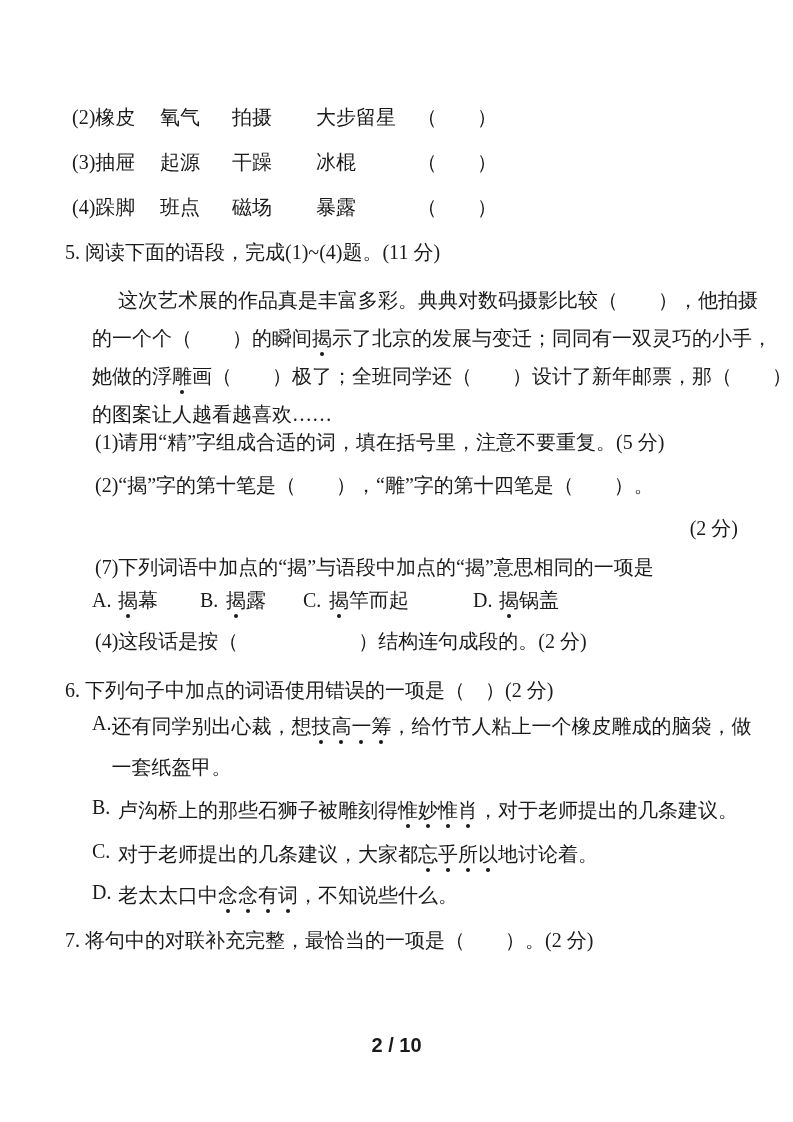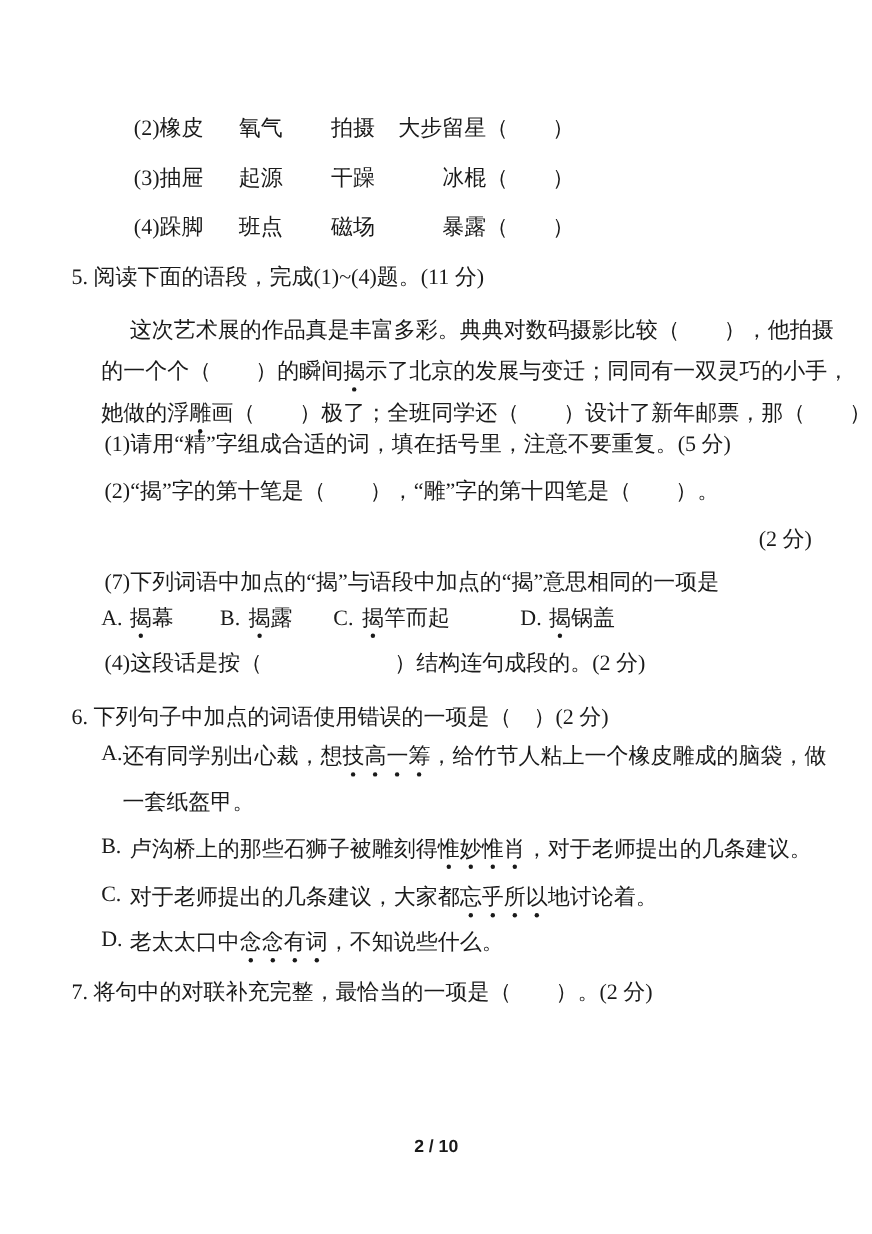--- a/index.html
+++ b/index.html
@@ -12,21 +12,21 @@
     background:var(--bg);
     color:var(--text);
     font-family:"Liberation Serif","DejaVu Serif",serif;
     font-size:20px;
     overflow:hidden;
     padding:103px 55px 0 65px;
   }
   .line { height:28px; line-height:28px; white-space:nowrap; }
 
   
-  .word-row { display:flex; margin-left:32px; margin-bottom:17px; height:28px; line-height:28px; white-space:nowrap;text-align:right; }
+  .word-row { display:flex; margin-left:7px; margin-bottom:17px; height:28px; line-height:28px; white-space:nowrap; }
   .word-row .c1 { width:88px; }
   .word-row .c2 { width:72px; }
   .word-row .c3 { width:84px; }
   .word-row .c4 { width:101px; }
 
   
   .q5-header { margin-top:0; }
   .passage { margin-left:27px; margin-top:10px; }
   .passage.first { margin-top:20px; text-indent:26px; }
   .sub { margin-left:30px; }
@@ -59,21 +59,21 @@
   .em .emch::after {
     content:""; position:absolute; left:50%; bottom:-4px;
     width:4px; height:4px; border-radius:50%;
     background:var(--text); transform:translateX(-50%);
   }
 
   .footer {
     position:absolute; left:0; right:0; top:1034px;
     text-align:center;
     font-family:"Liberation Sans","DejaVu Sans",sans-serif;
-    font-weight:bold; font-size:16px;
+    font-weight:bold; font-size:20px;
   }
 </style>
 </head>
 <body>
 
 <div class="page">
 
   <div class="word-row">
     <div class="c1"><span>(2)</span><span>橡皮</span></div>
     <div class="c2">氧气</div>
@@ -93,20 +93,21 @@
     <div class="c2">班点</div>
     <div class="c3">磁场</div>
     <div class="c4">暴露</div>
     <div class="cp">（　　）</div>
   </div>
 
   <div class="line q5-header">5. 阅读下面的语段，完成(1)~(4)题。(11 分)</div>
   <div class="line passage first">这次艺术展的作品真是丰富多彩。典典对数码摄影比较（　　），他拍摄</div>
   <div class="line passage"><span>的一个个（　　）的瞬间</span><span class="em"><span class="emch">揭</span></span><span>示了北京的发展与变迁；同同有一双灵巧的小手，</span></div>
   <div class="line passage"><span>她做的浮</span><span class="em"><span class="emch">雕</span></span><span>画（　　）极了；全班同学还（　　）设计了新年邮票，那（　　）</span></div>
+  <div class="line passage">的图案让人越看越喜欢……</div>
 
   <div class="line sub sub1">(1)请用“精”字组成合适的词，填在括号里，注意不要重复。(5 分)</div>
   <div class="line sub sub2">(2)“揭”字的第十笔是（　　），“雕”字的第十四笔是（　　）。</div>
   <div class="line score-right">(2 分)</div>
   <div class="line sub sub3l1">(7)下列词语中加点的“揭”与语段中加点的“揭”意思相同的一项是</div>
 
   <div class="opt3-row">
     <div class="o1"><span class="olabel">A.</span><span class="em"><span class="emch">揭</span></span><span>幕</span></div>
     <div class="o2"><span class="olabel">B.</span><span class="em"><span class="emch">揭</span></span><span>露</span></div>
     <div class="o3"><span class="olabel">C.</span><span class="em"><span class="emch">揭</span></span><span>竿而起</span></div>

